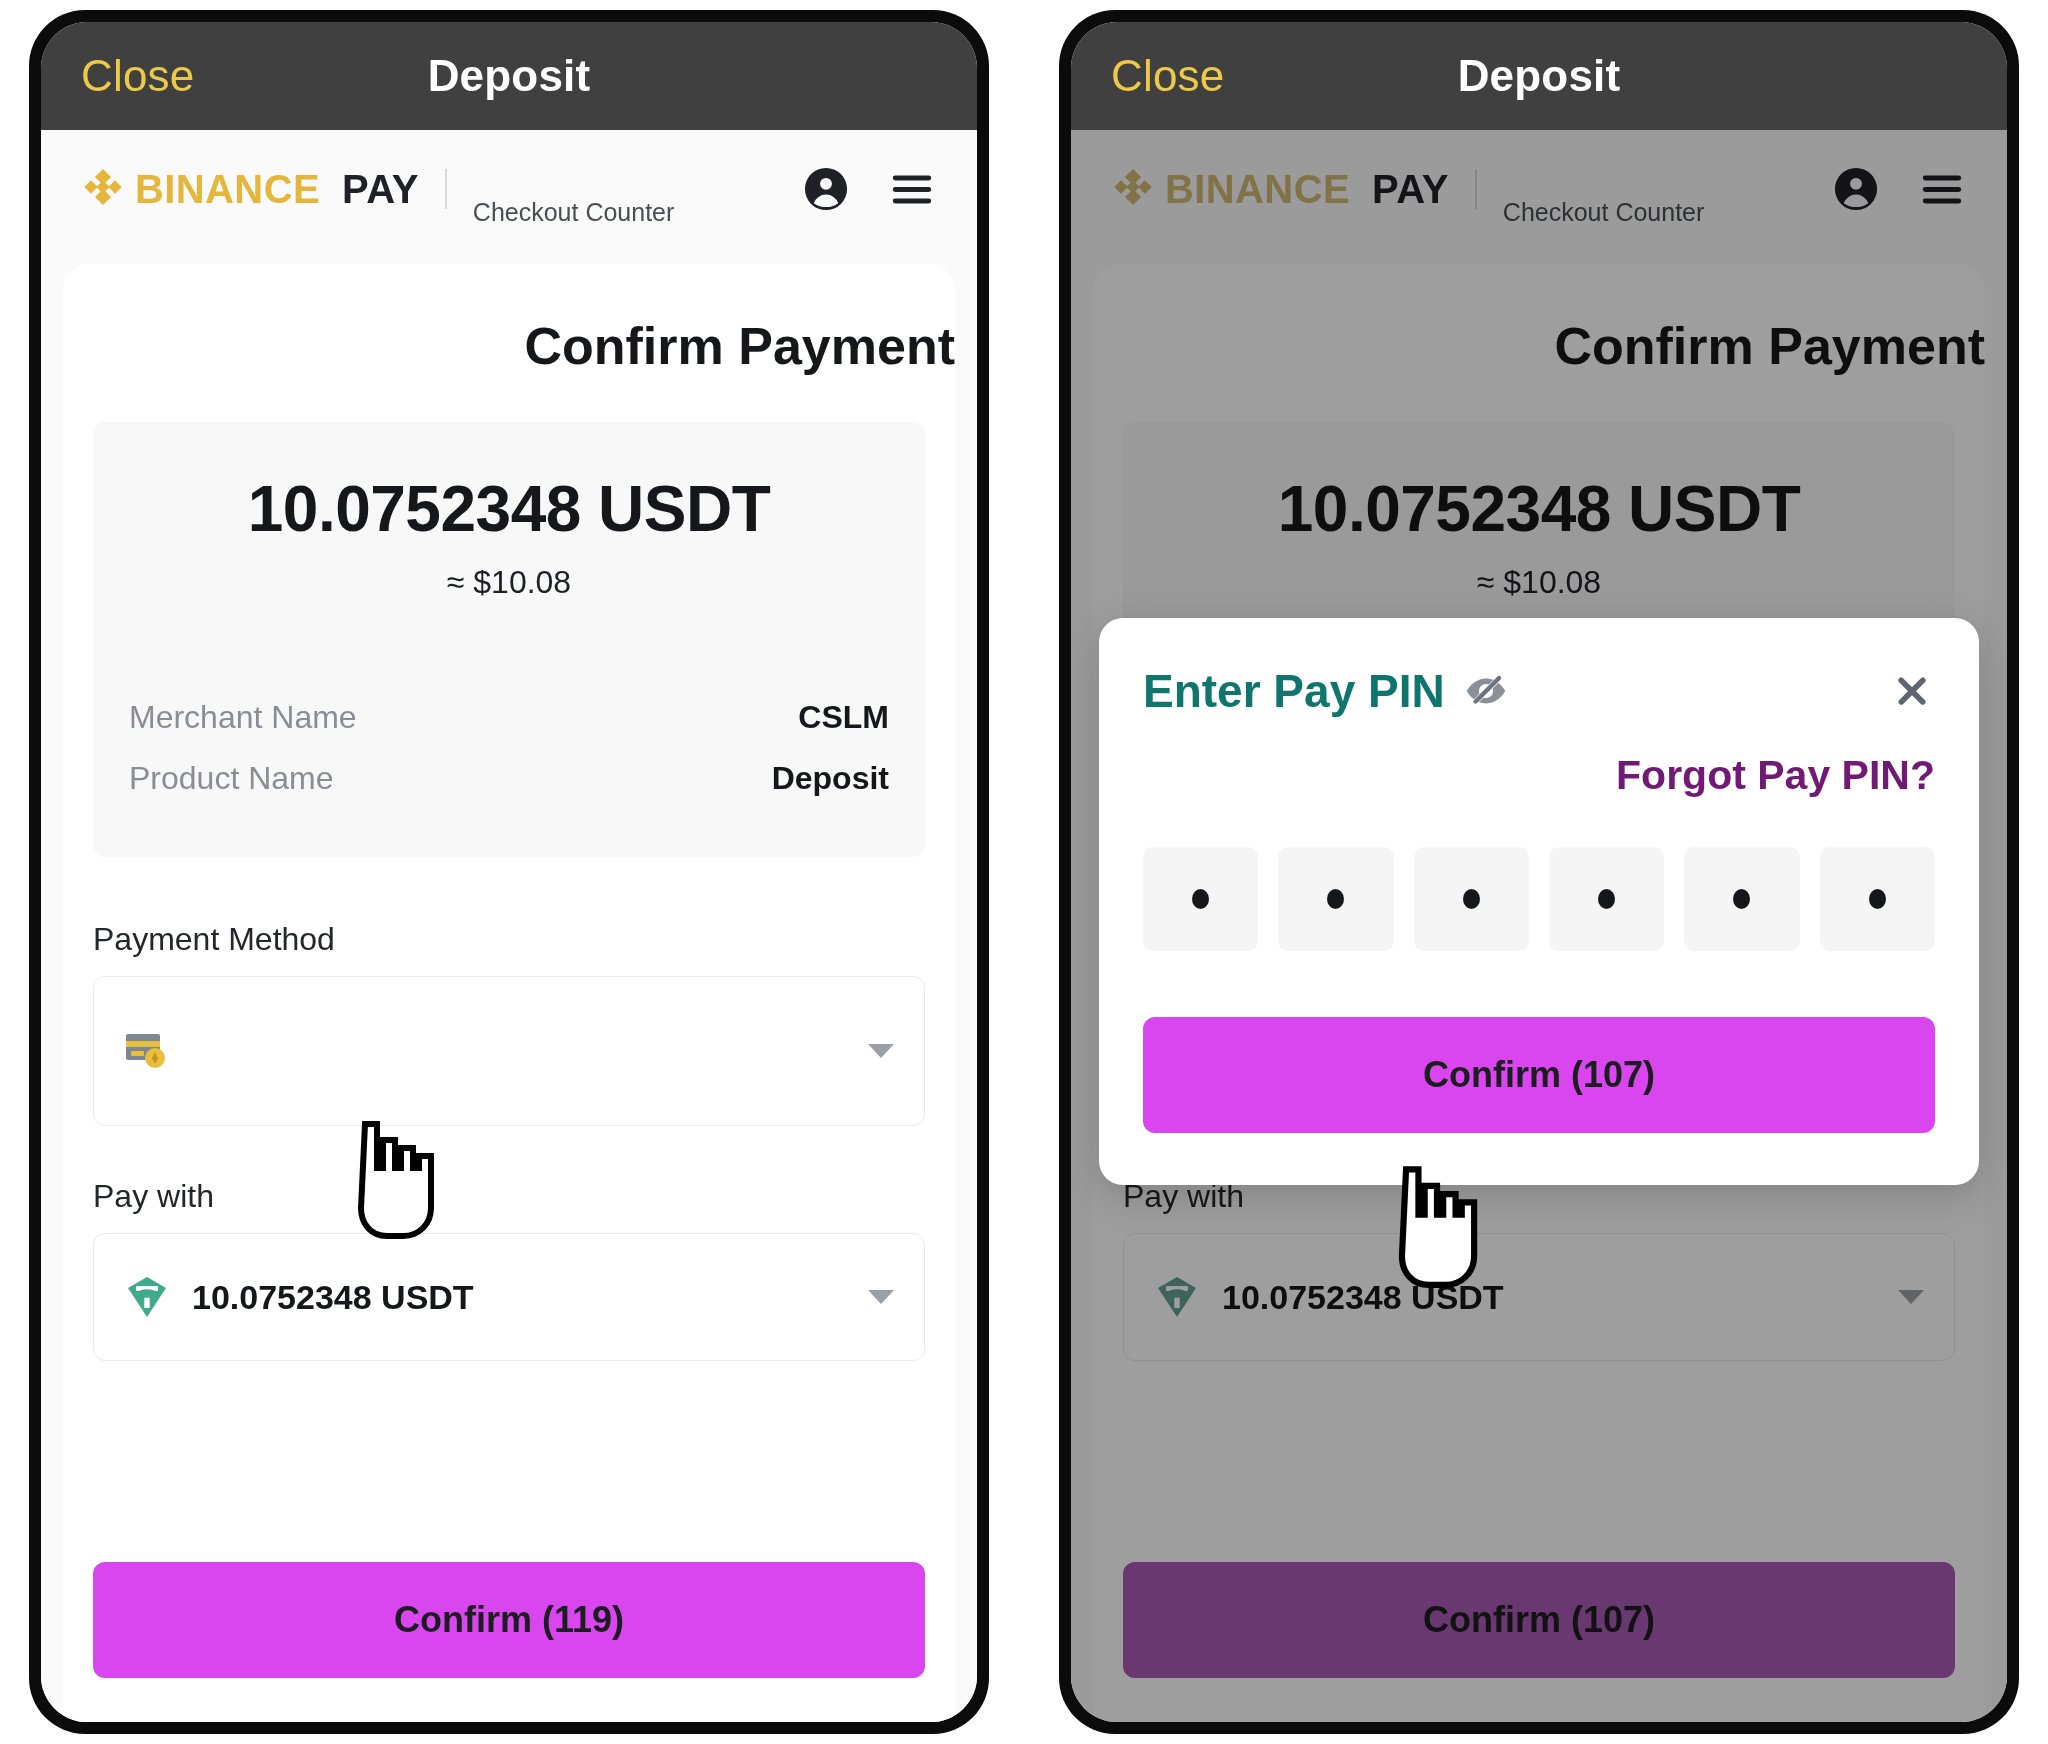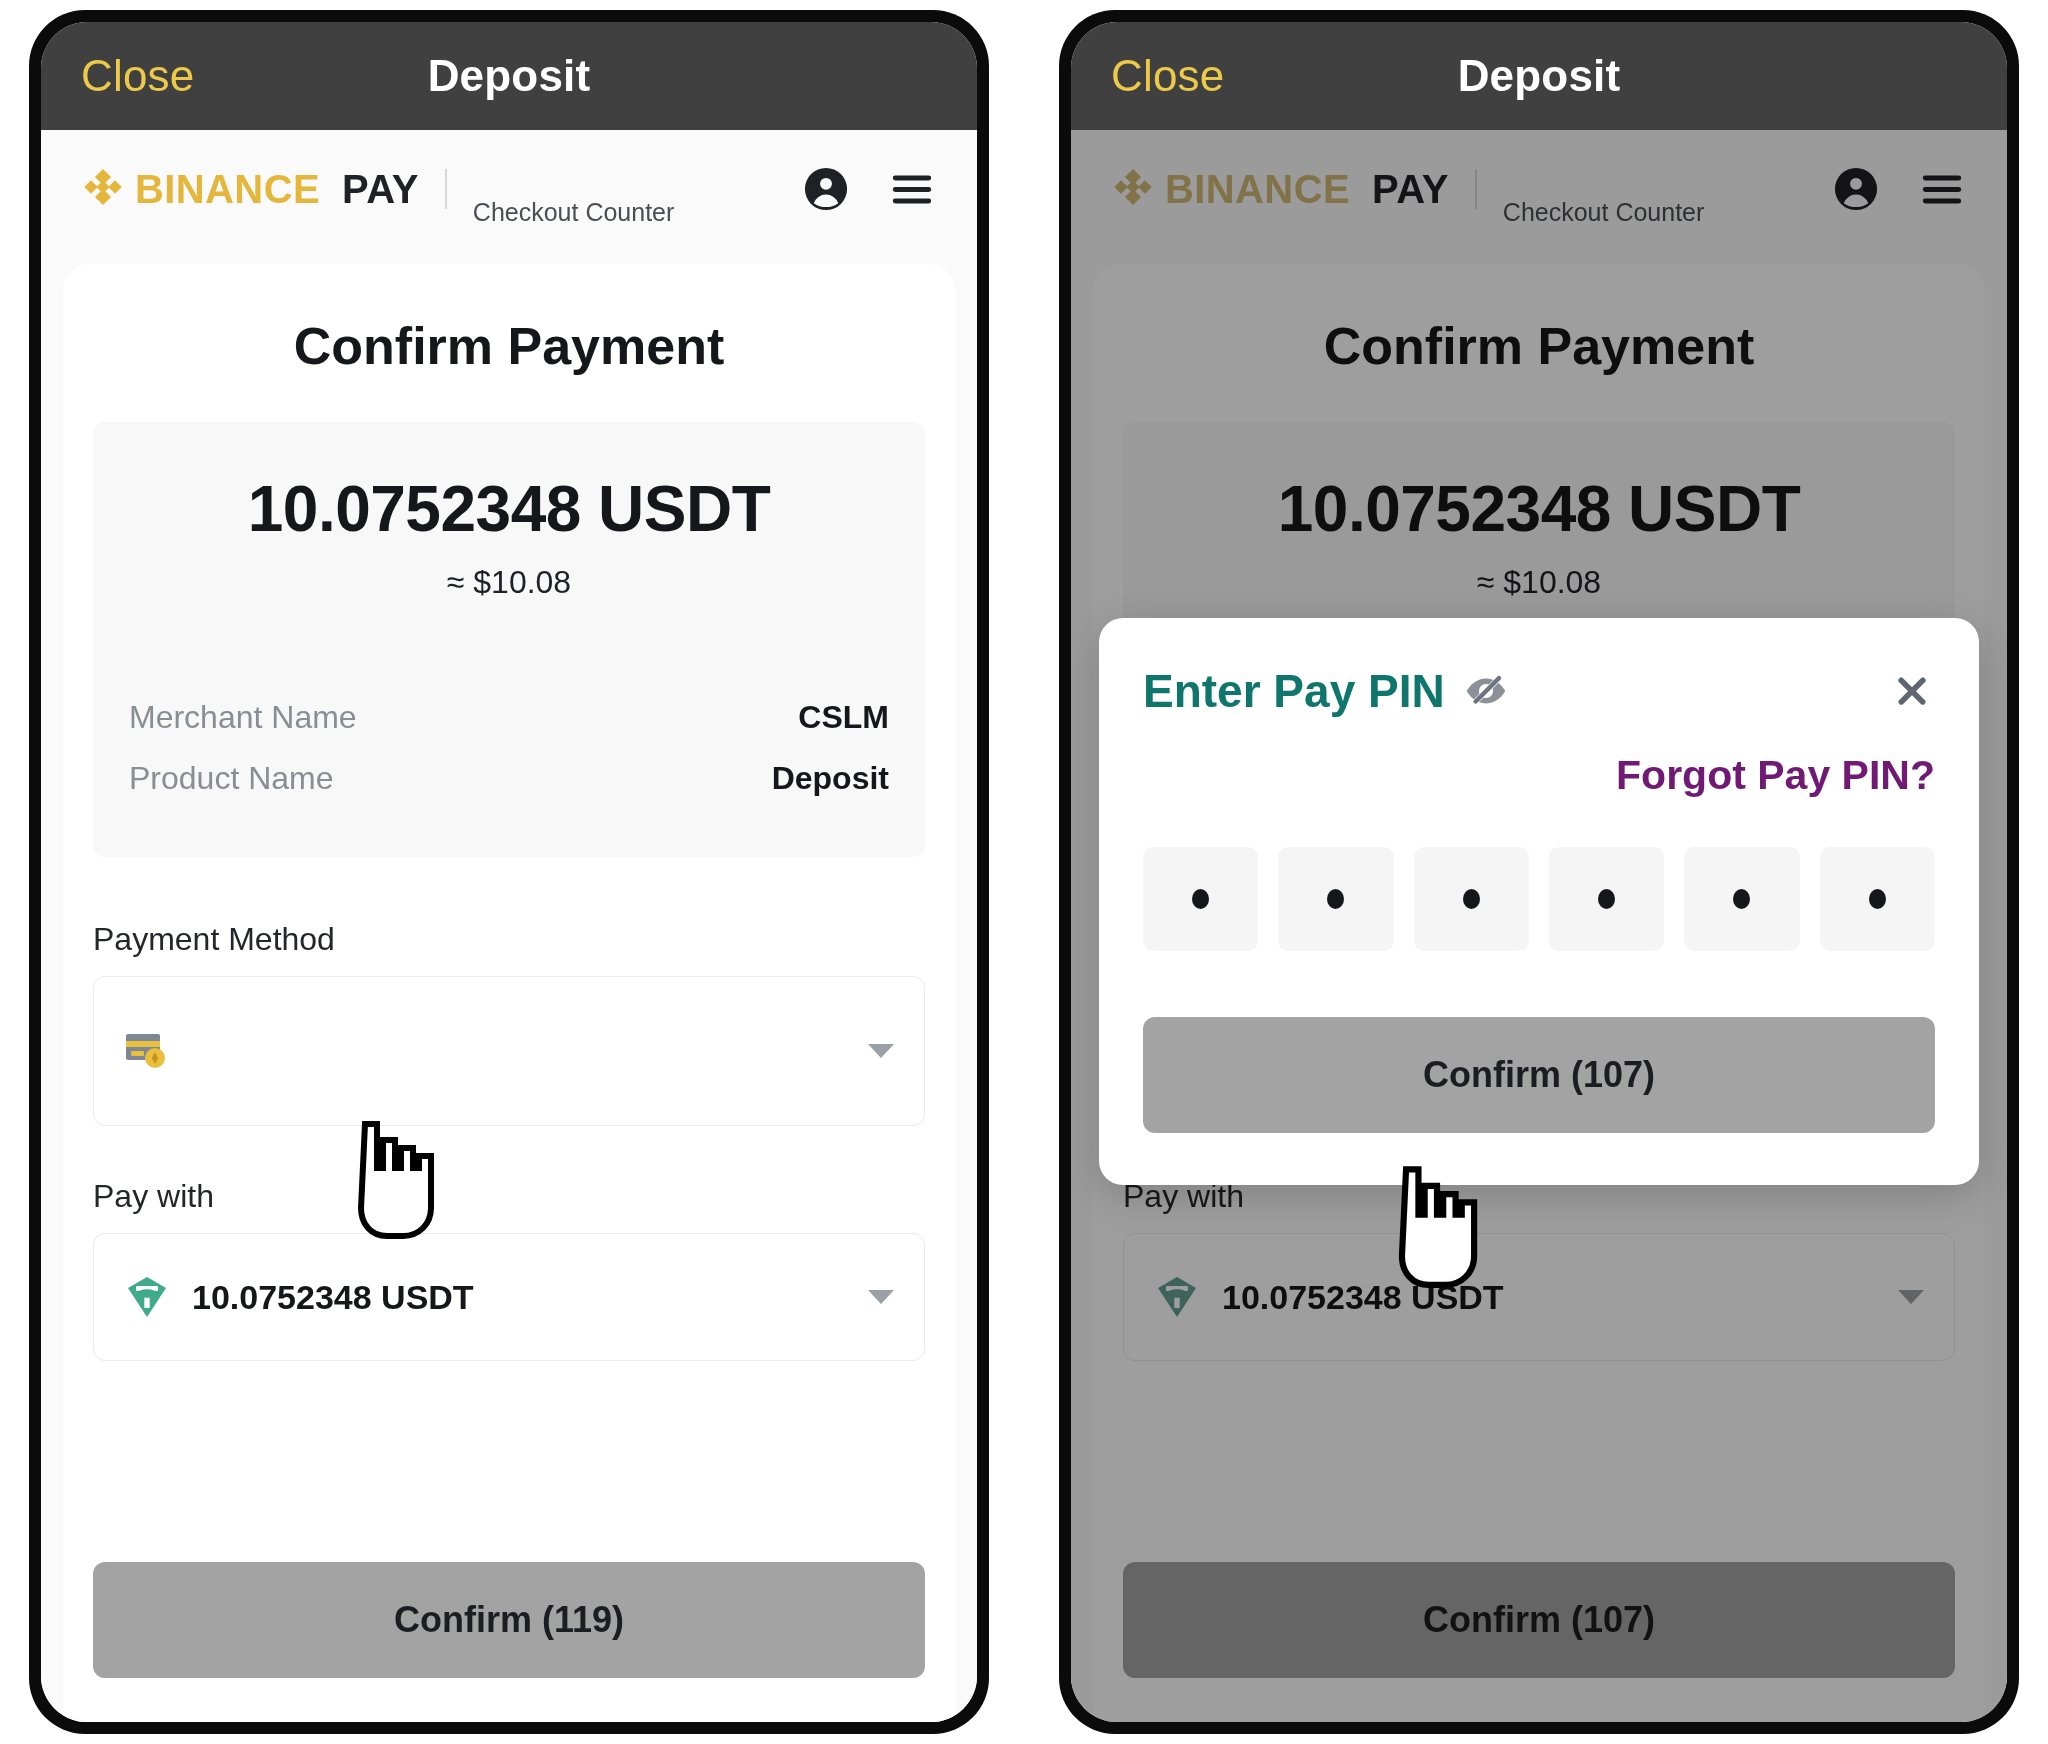--- a/index.html
+++ b/index.html
@@ -122,21 +122,21 @@
     margin: 16px 22px 0 22px;
     background: #ffffff;
     border-radius: 26px 26px 0 0;
     flex: 1 1 auto;
     display: flex;
     flex-direction: column;
     padding: 0 0 0 0;
     overflow: hidden;
   }
   .card-title {
-    text-align: center;
+    text-align: right;
     font-size: 52px;
     font-weight: 700;
     color: #16171a;
     padding: 52px 0 46px 0;
   }
 
   
   .summary {
     margin: 0 30px;
     background: #f8f8f8;
@@ -200,21 +200,21 @@
   }
   .field-gap { height: 52px; }
 
   
   .cta-wrap { padding: 0 30px; margin-top: auto; margin-bottom: 44px; }
   .cta {
     width: 100%;
     height: 116px;
     border: none;
     border-radius: 12px;
-    background: #a3a3a3;
+    background: #d946ef;
     color: #1c1d20;
     font-size: 36px;
     font-weight: 700;
     font-family: "Liberation Sans", sans-serif;
     display: flex;
     align-items: center;
     justify-content: center;
     cursor: pointer;
   }
 

